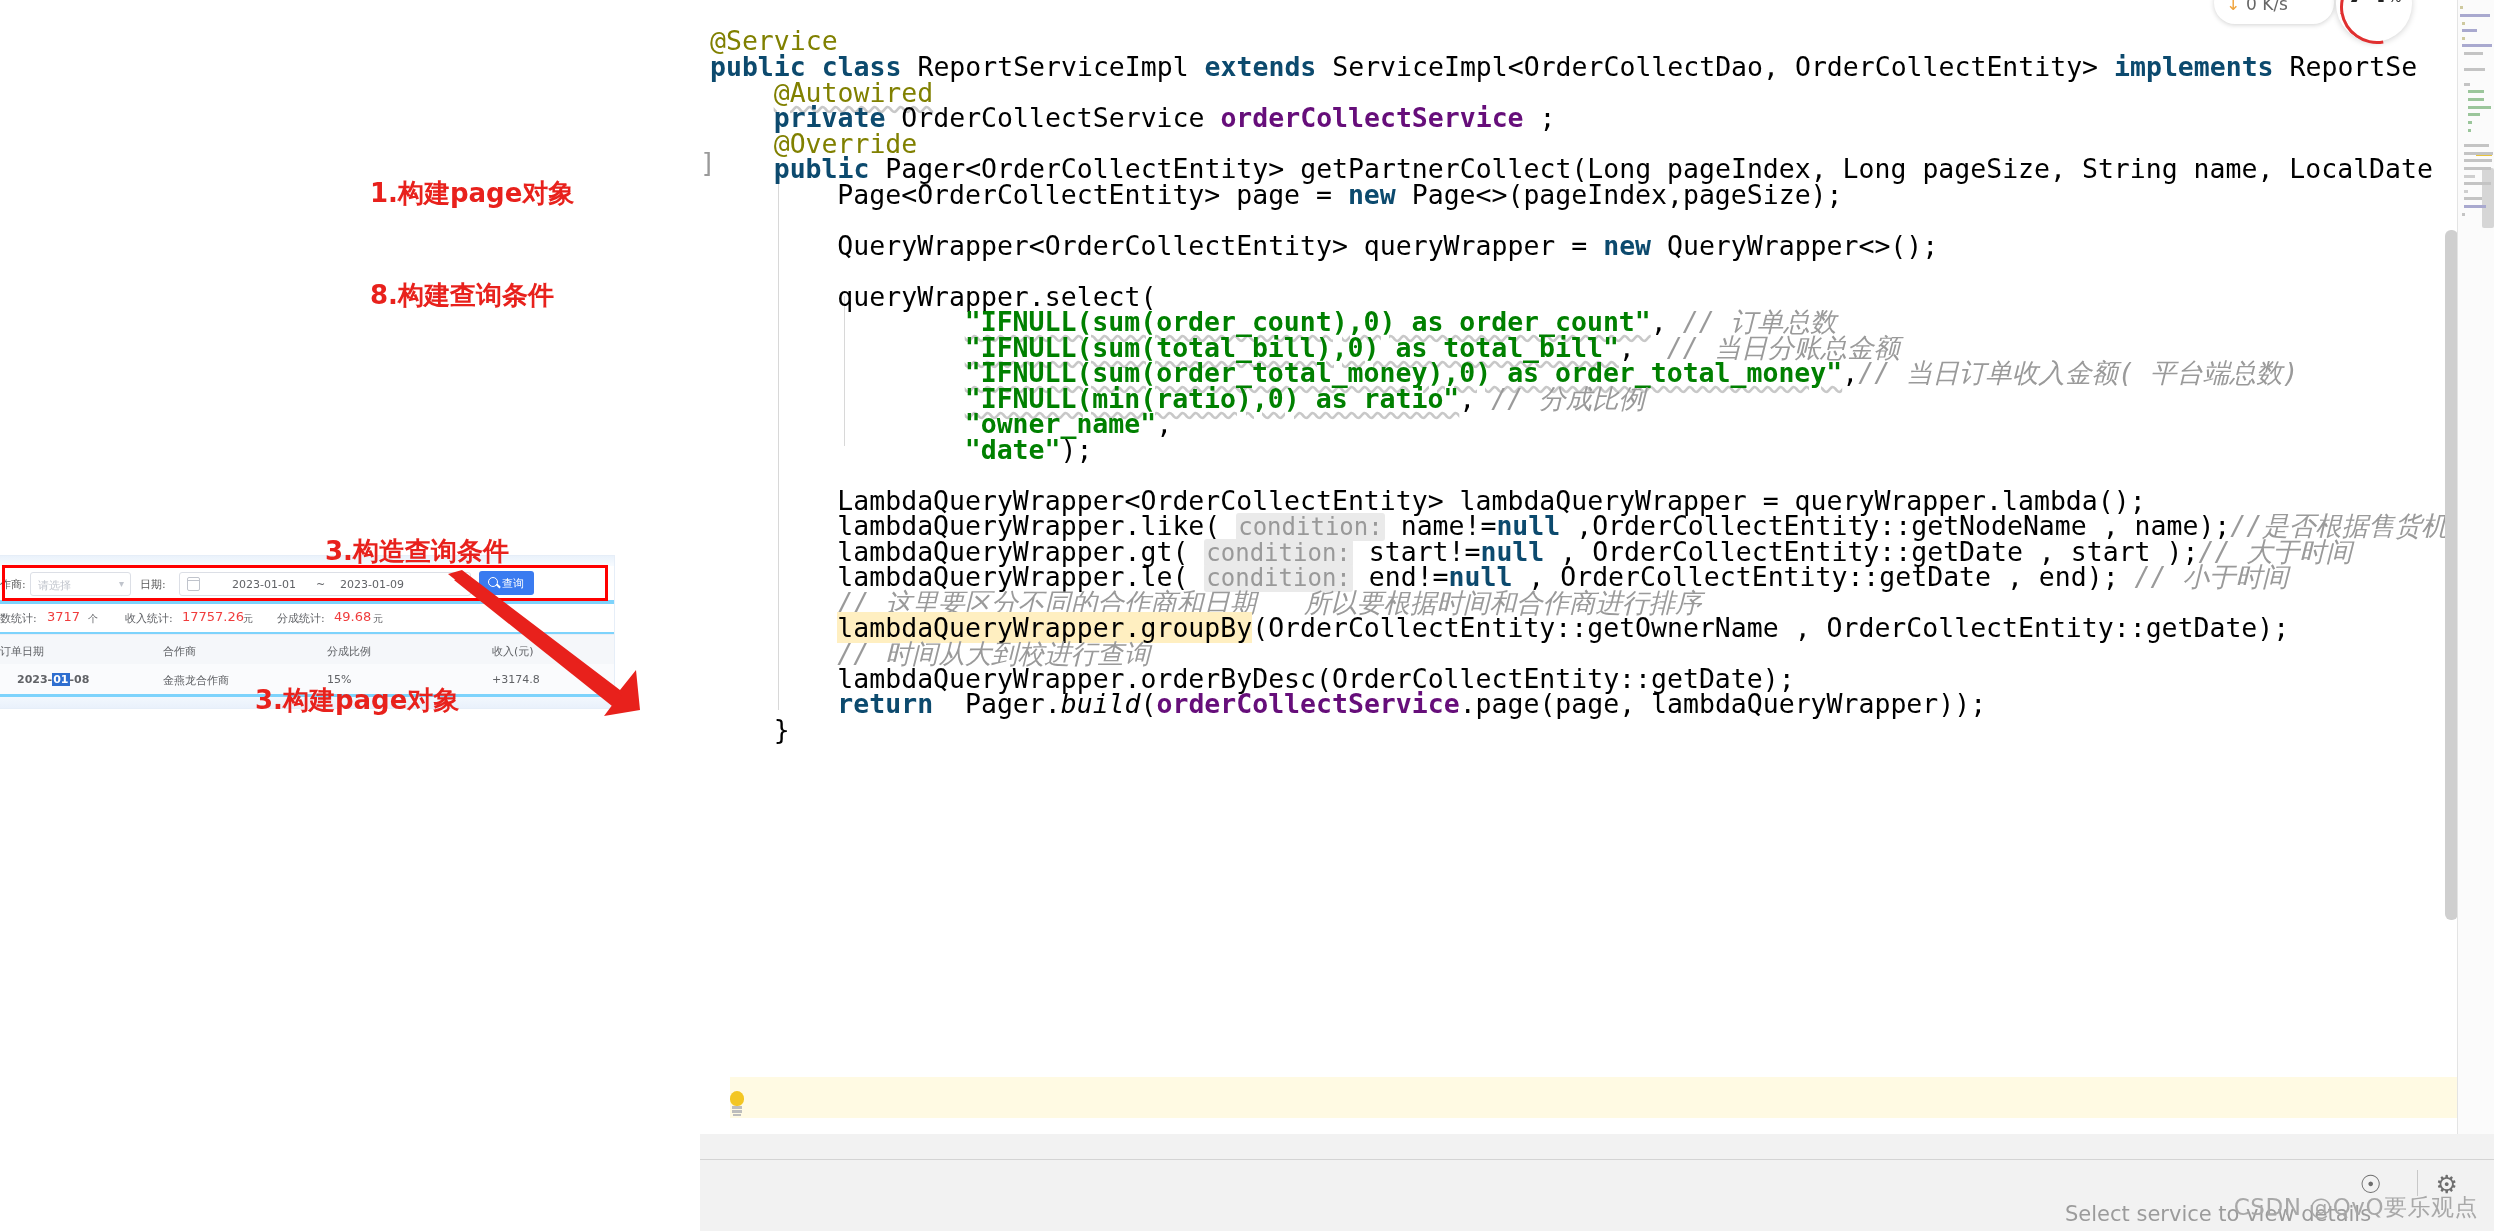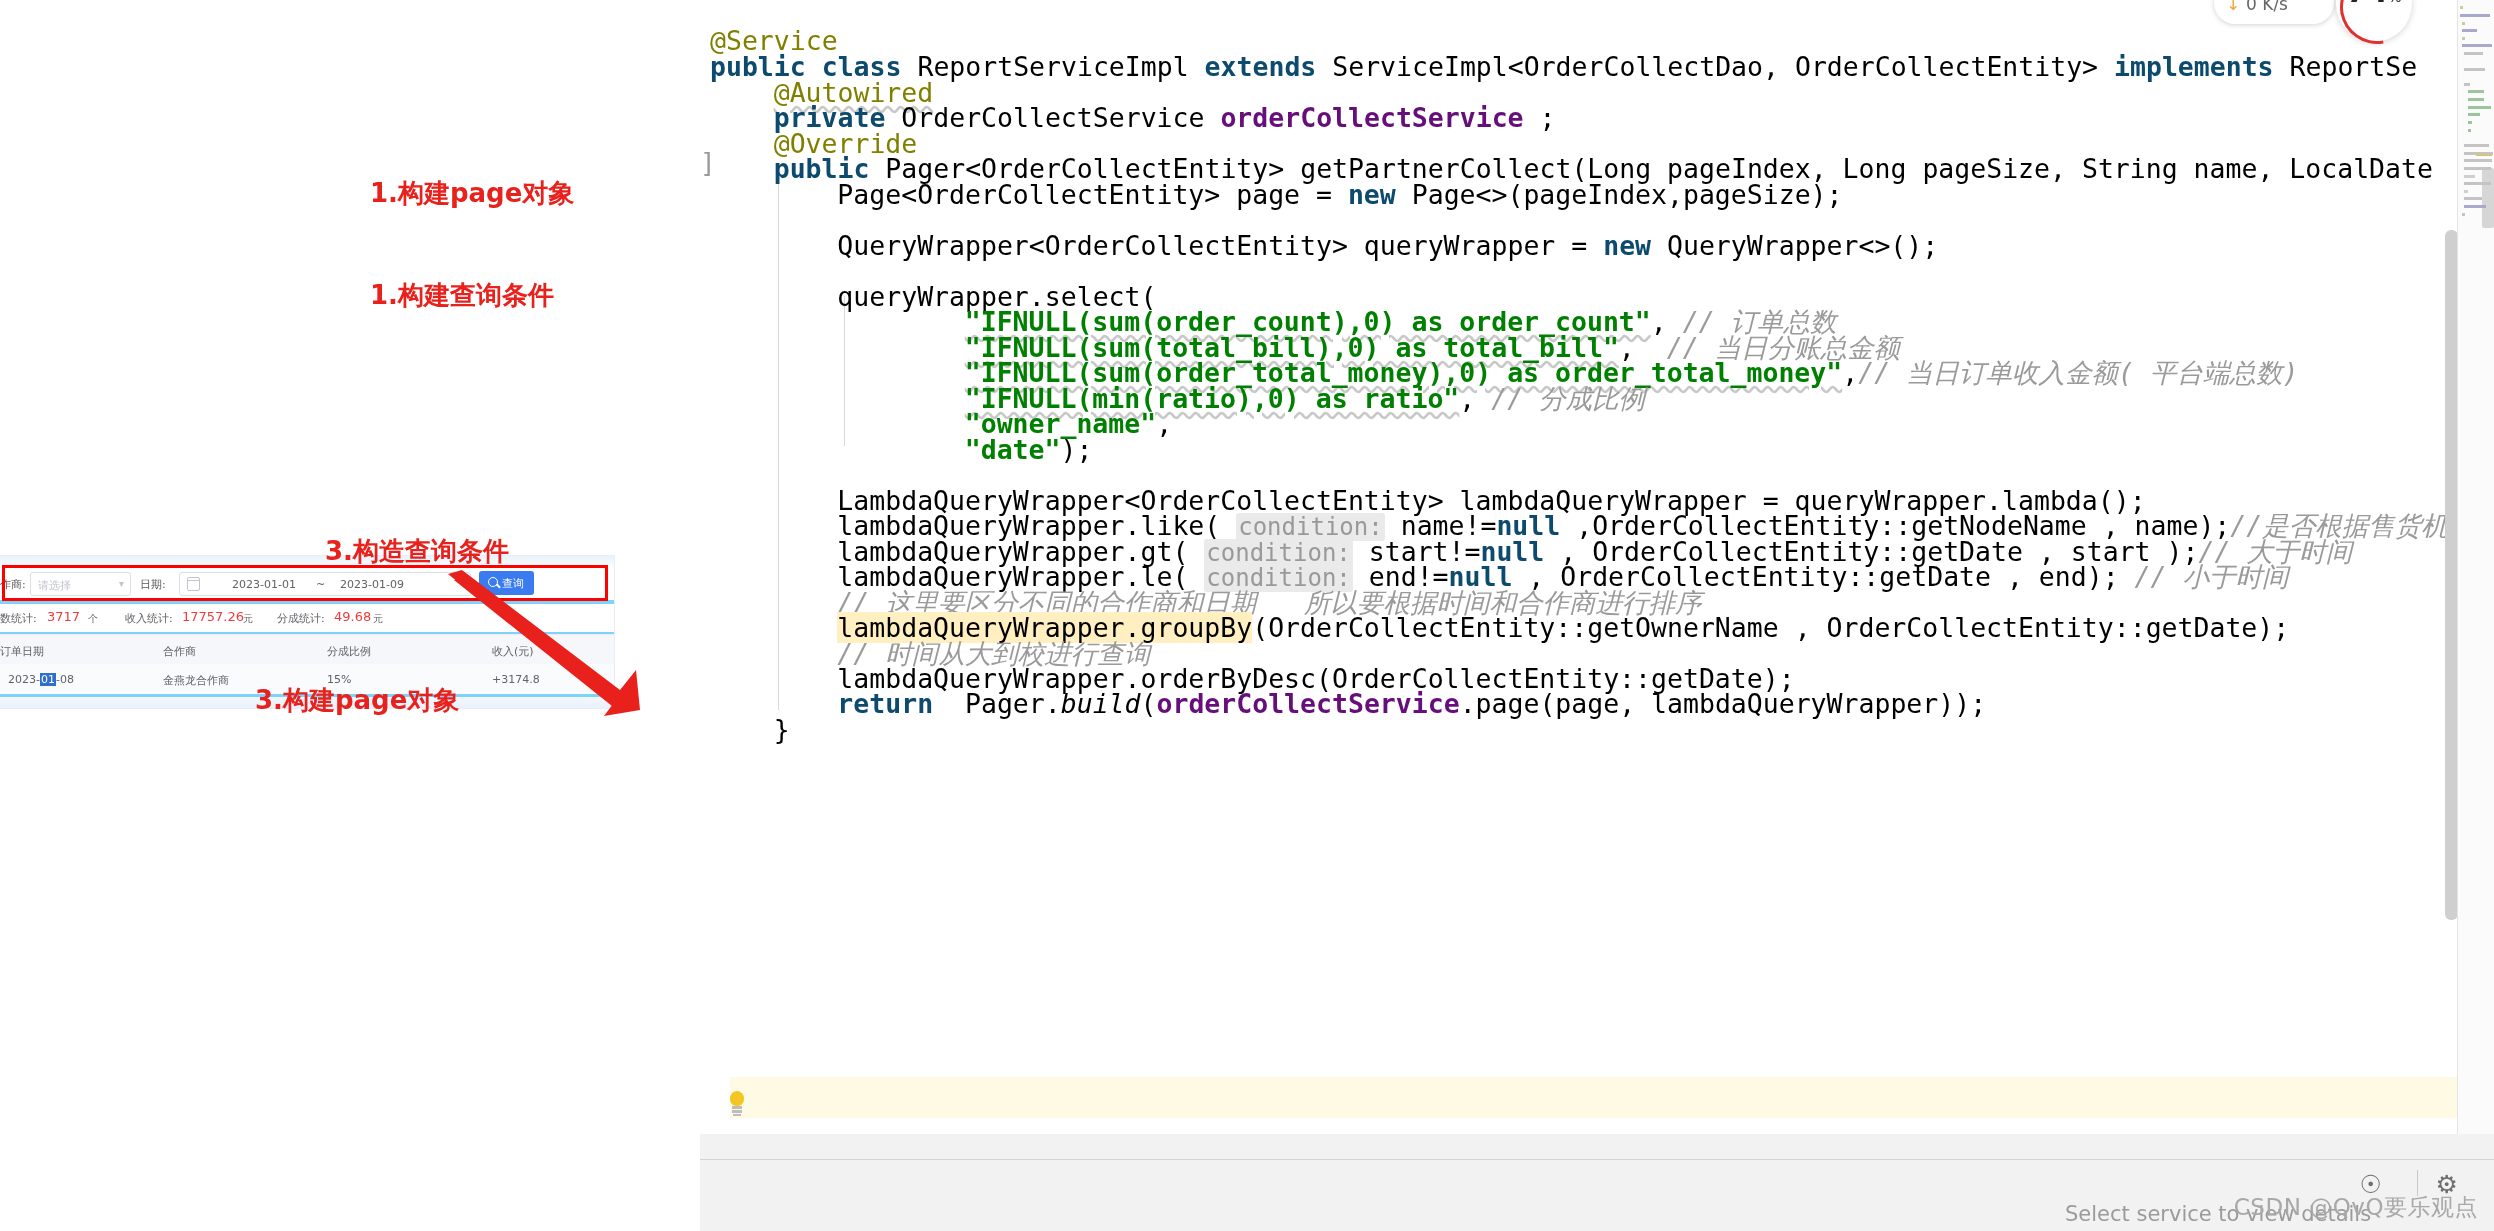--- a/index.html
+++ b/index.html
@@ -346,40 +346,40 @@
 
   <div id="tbl-head">
     <span class="th" style="left:0px;">订单日期</span>
     <span class="th" style="left:163px;">合作商</span>
     <span class="th" style="left:327px;">分成比例</span>
     <span class="th" style="left:492px;">收入(元)</span>
 
   </div>
 
   <div id="tbl-row">
-    <span class="td" style="left:8px;">
+    <span class="td" style="left:17px;font-weight:bold;">
       <span>2023-</span><span class="sel-hl">01</span><span>-08</span>
     </span>
     <span class="td" style="left:163px;">金燕龙合作商</span>
     <span class="td" style="left:327px;">15%</span>
     <span class="td" style="left:492px;">+3174.8</span>
 
   </div>
 
   <div id="overlay-bottom"></div>
 </div>
 
 <svg id="arrow" viewBox="0 0 220 160">
   <polygon points="8,4 22,0 180,120 196,100 200,140 164,146 176,130 18,12" fill="#e8211c"></polygon>
   <polygon points="14,10 26,6 182,126 172,136" fill="#e8211c"></polygon>
 </svg>
 
 <div id="notes">
     <div class="red-note" style="left: 370px; top: 176px;">1.构建page对象</div>
-    <div class="red-note" style="left: 370px; top: 278px;">1.构建查询条件</div>
+    <div class="red-note" style="left: 370px; top: 278px;">8.构建查询条件</div>
     <div class="red-note" style="left: 325px; top: 534px;">3.构造查询条件</div>
     <div class="red-note" style="left: 255px; top: 683px;">3.构建page对象</div>
   </div>
 
 <div id="net-widget">
   <span class="dn">↓</span>
   <span class="dv">
     <span>0</span>&nbsp;<span>K/s</span>
   </span>
 </div>

